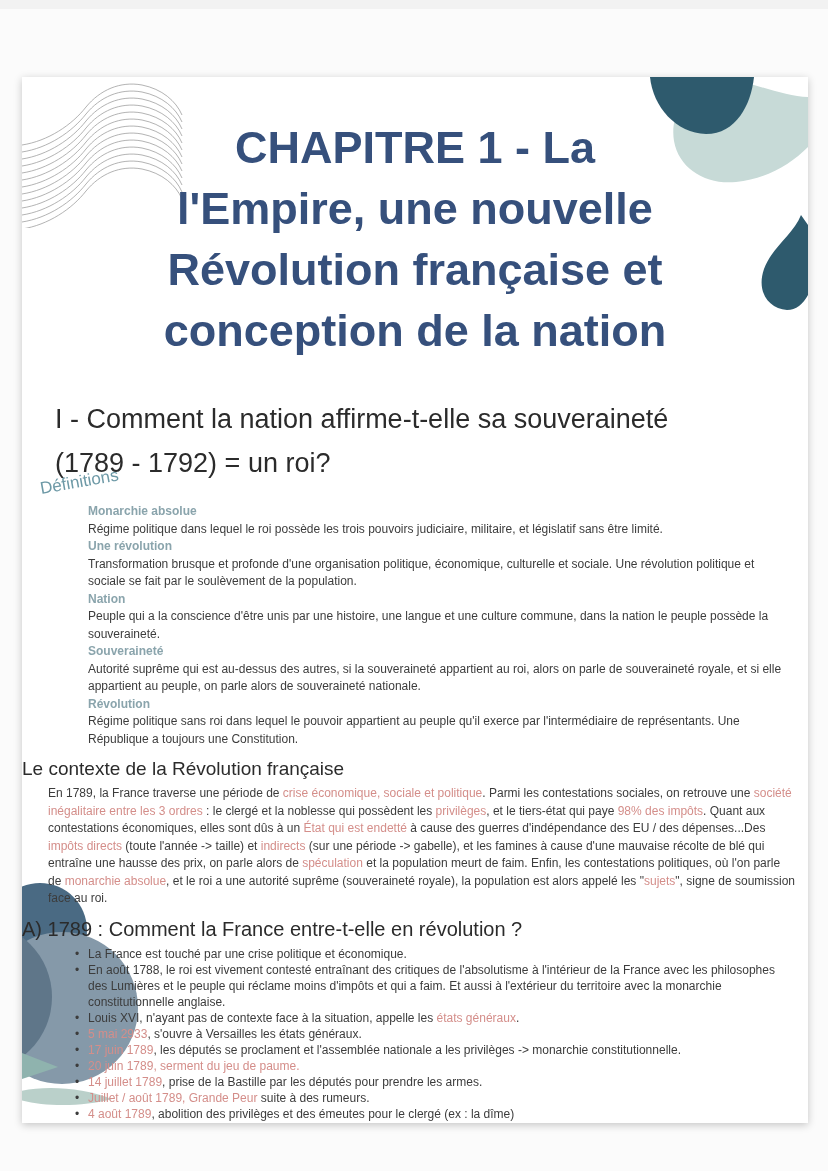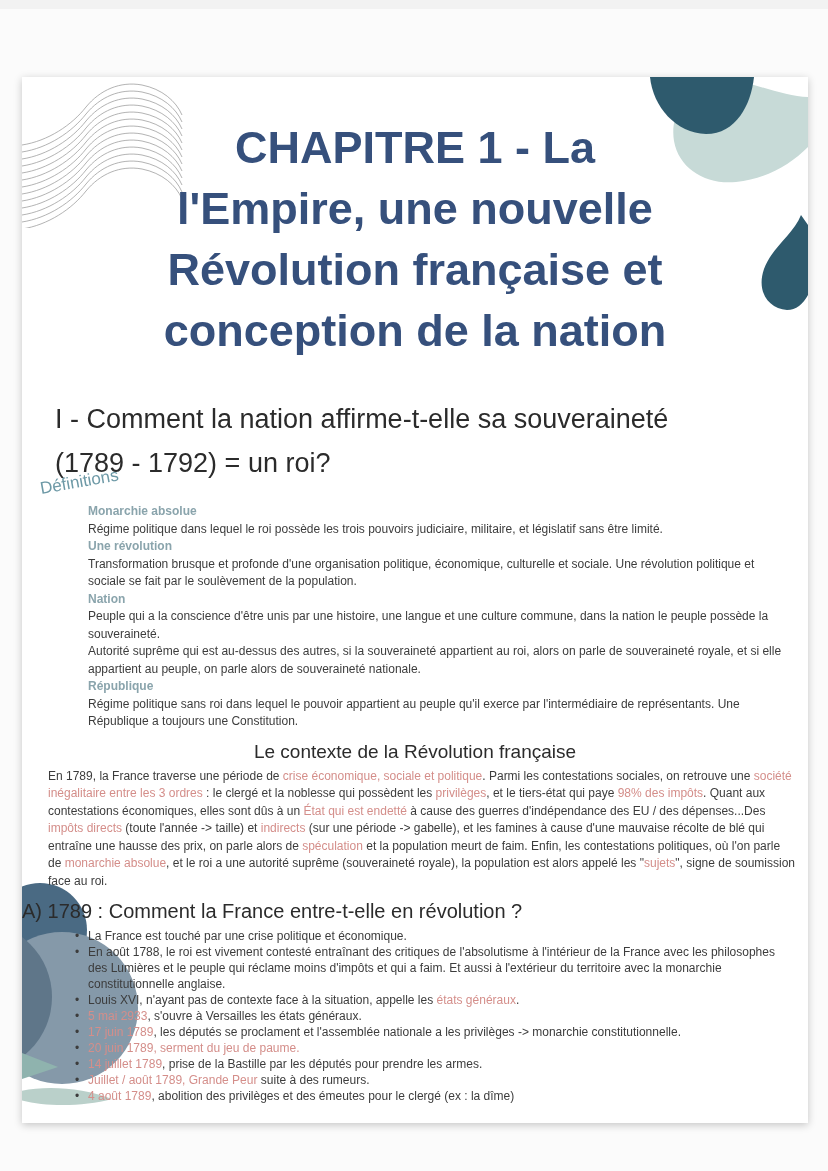--- a/index.html
+++ b/index.html
@@ -14,21 +14,21 @@
   .content{position:relative;z-index:2;}
   .title{margin:40px auto 0 auto;width:660px;text-align:center;font-weight:bold;
          font-size:45px;line-height:61px;color:var(--title_navy);}
   .heading1{margin:36px auto 0 auto;width:720px;font-size:27px;
             line-height:44px;color:var(--heading_dark);}
   .defs-wrap{position:relative;margin-top:18px;}
   .defs-label{position:absolute;left:20px;top:-24px;font-size:17px;color:var(--definitions_label);
               transform:rotate(-10deg);transform-origin:left bottom;}
   .def-list{margin:0 15px 0 66px;font-size:12px;line-height:17.5px;color:var(--body_text);}
   .def-term{font-weight:bold;color:var(--accent_teal);}
-  .ctx-heading{margin-top:8px;text-align:center;font-size:19px;line-height:25px;color:var(--heading_dark);}
+  .ctx-heading{margin-top:8px;text-align:left;font-size:19px;line-height:25px;color:var(--heading_dark);}
   .ctx-para{margin:4px 13px 0 26px;font-size:12px;line-height:17.5px;color:var(--body_text);}
   .a-heading{margin-top:8px;text-align:left;font-size:20px;line-height:26px;color:var(--heading_dark);}
   .bullets{margin:4px 20px 0 0;padding:0 0 0 66px;list-style:none;
            font-size:12px;line-height:16px;color:var(--body_text);}
   .bullets li{position:relative;margin:0;}
   .bullets li::before{content:"\2022";position:absolute;left:-13px;top:0;color:var(--body_text);}
   .red{color:var(--highlight_red);}
 </style>
 </head>
 <body>
@@ -80,22 +80,23 @@
 
       <div class="defs-wrap">
         <div class="defs-label">Définitions</div>
         <div class="def-list" id="def-list">
             <div class="def-term">Monarchie absolue</div>
             <div>Régime politique dans lequel le roi possède les trois pouvoirs judiciaire, militaire, et législatif sans être limité.</div>
             <div class="def-term">Une révolution</div>
             <div>Transformation brusque et profonde d'une organisation politique, économique, culturelle et sociale. Une révolution politique et sociale se fait par le soulèvement de la population.</div>
             <div class="def-term">Nation</div>
             <div>Peuple qui a la conscience d'être unis par une histoire, une langue et une culture commune, dans la nation le peuple possède la souveraineté.</div>
+            <div class="def-term">Souveraineté</div>
             <div>Autorité suprême qui est au-dessus des autres, si la souveraineté appartient au roi, alors on parle de souveraineté royale, et si elle appartient au peuple, on parle alors de souveraineté nationale.</div>
-            <div class="def-term">République</div>
+            <div class="def-term">Révolution</div>
             <div>Régime politique sans roi dans lequel le pouvoir appartient au peuple qu'il exerce par l'intermédiaire de représentants. Une République a toujours une Constitution.</div>
           </div>
       </div>
 
       <div class="ctx-heading">Le contexte de la Révolution française</div>
       <p class="ctx-para" id="ctx-para"><span>En 1789, la France traverse une période de </span><span class="red">crise économique, sociale et politique</span><span>. Parmi les contestations sociales, on retrouve une </span><span class="red">société inégalitaire entre les 3 ordres</span><span> : le clergé et la noblesse qui possèdent les </span><span class="red">privilèges</span><span>, et le tiers-état qui paye </span><span class="red">98% des impôts</span><span>. Quant aux contestations économiques, elles sont dûs à un </span><span class="red">État qui est endetté</span><span> à cause des guerres d'indépendance des EU / des dépenses...Des </span><span class="red">impôts directs</span><span> (toute l'année -&gt; taille) et </span><span class="red">indirects</span><span> (sur une période -&gt; gabelle), et les famines à cause d'une mauvaise récolte de blé qui entraîne une hausse des prix, on parle alors de </span><span class="red">spéculation</span><span> et la population meurt de faim. Enfin, les contestations politiques, où l'on parle de </span><span class="red">monarchie absolue</span><span>, et le roi a une autorité suprême (souveraineté royale), la population est alors appelé les "</span><span class="red">sujets</span><span>", signe de soumission face au roi.</span></p>
 
       <div class="a-heading">A) 1789 : Comment la France entre-t-elle en révolution ?</div>
       <ul class="bullets" id="bullets">
           <li><span>La France est touché par une crise politique et économique.</span></li>

